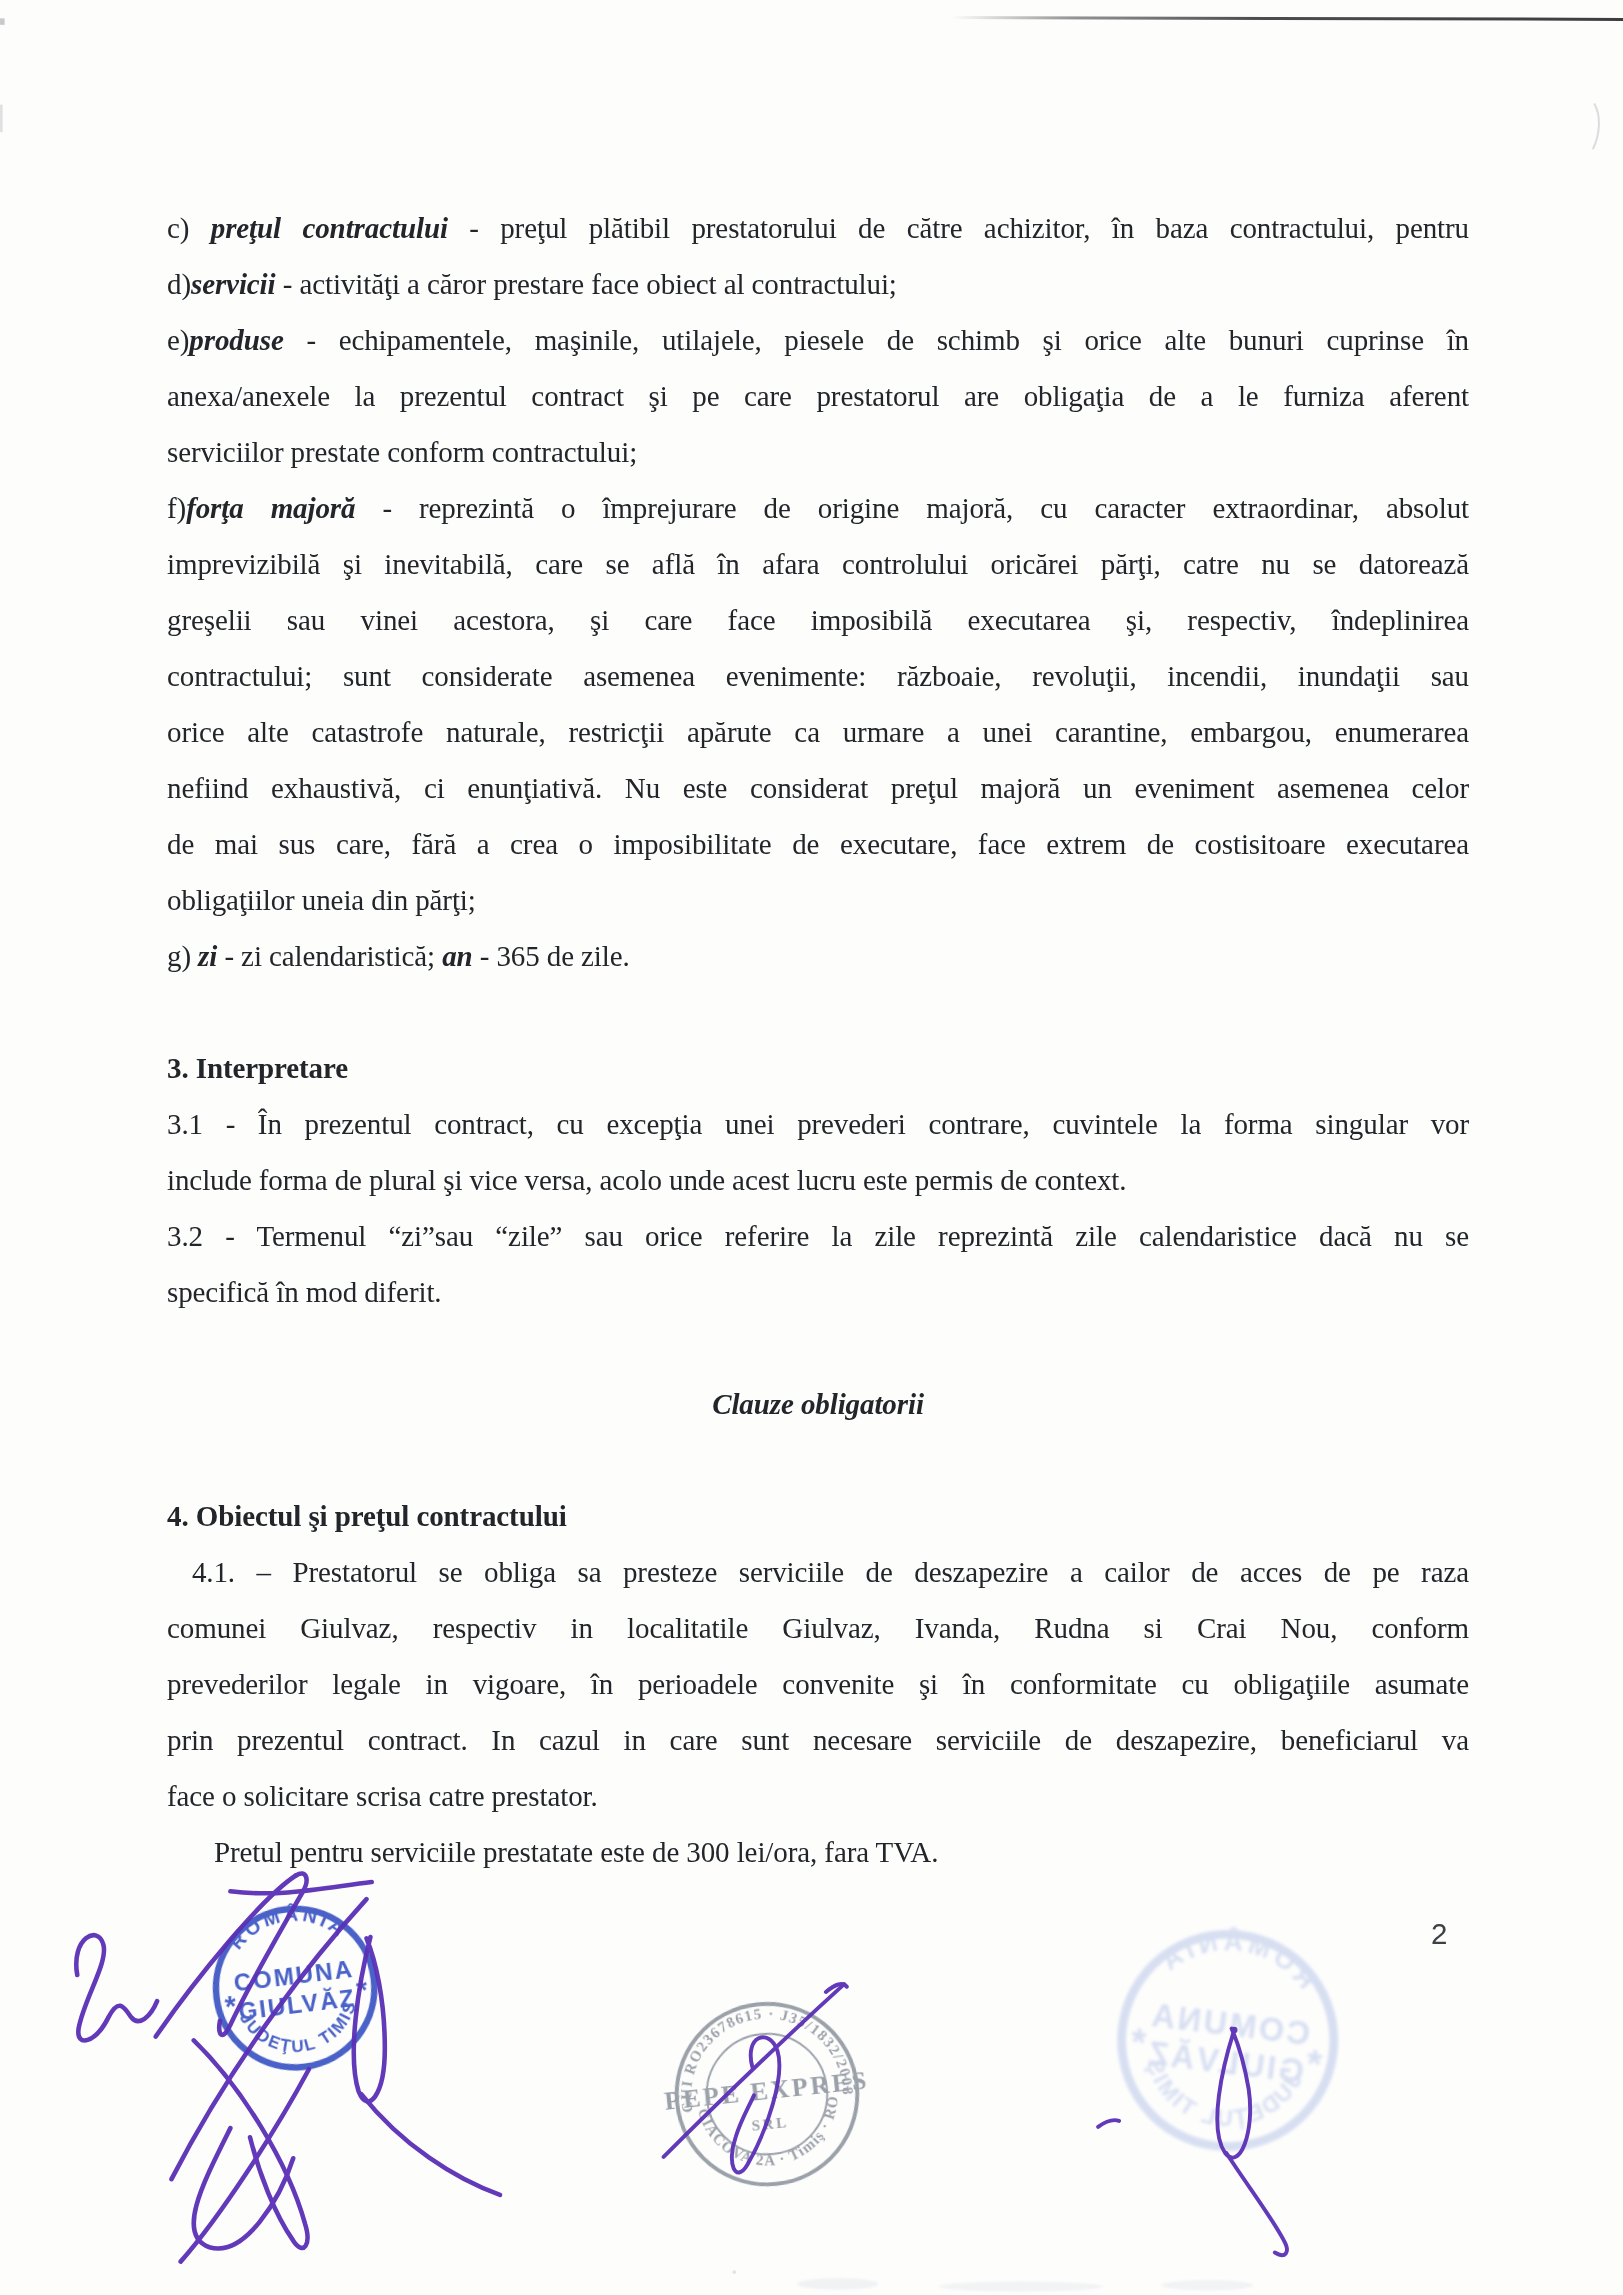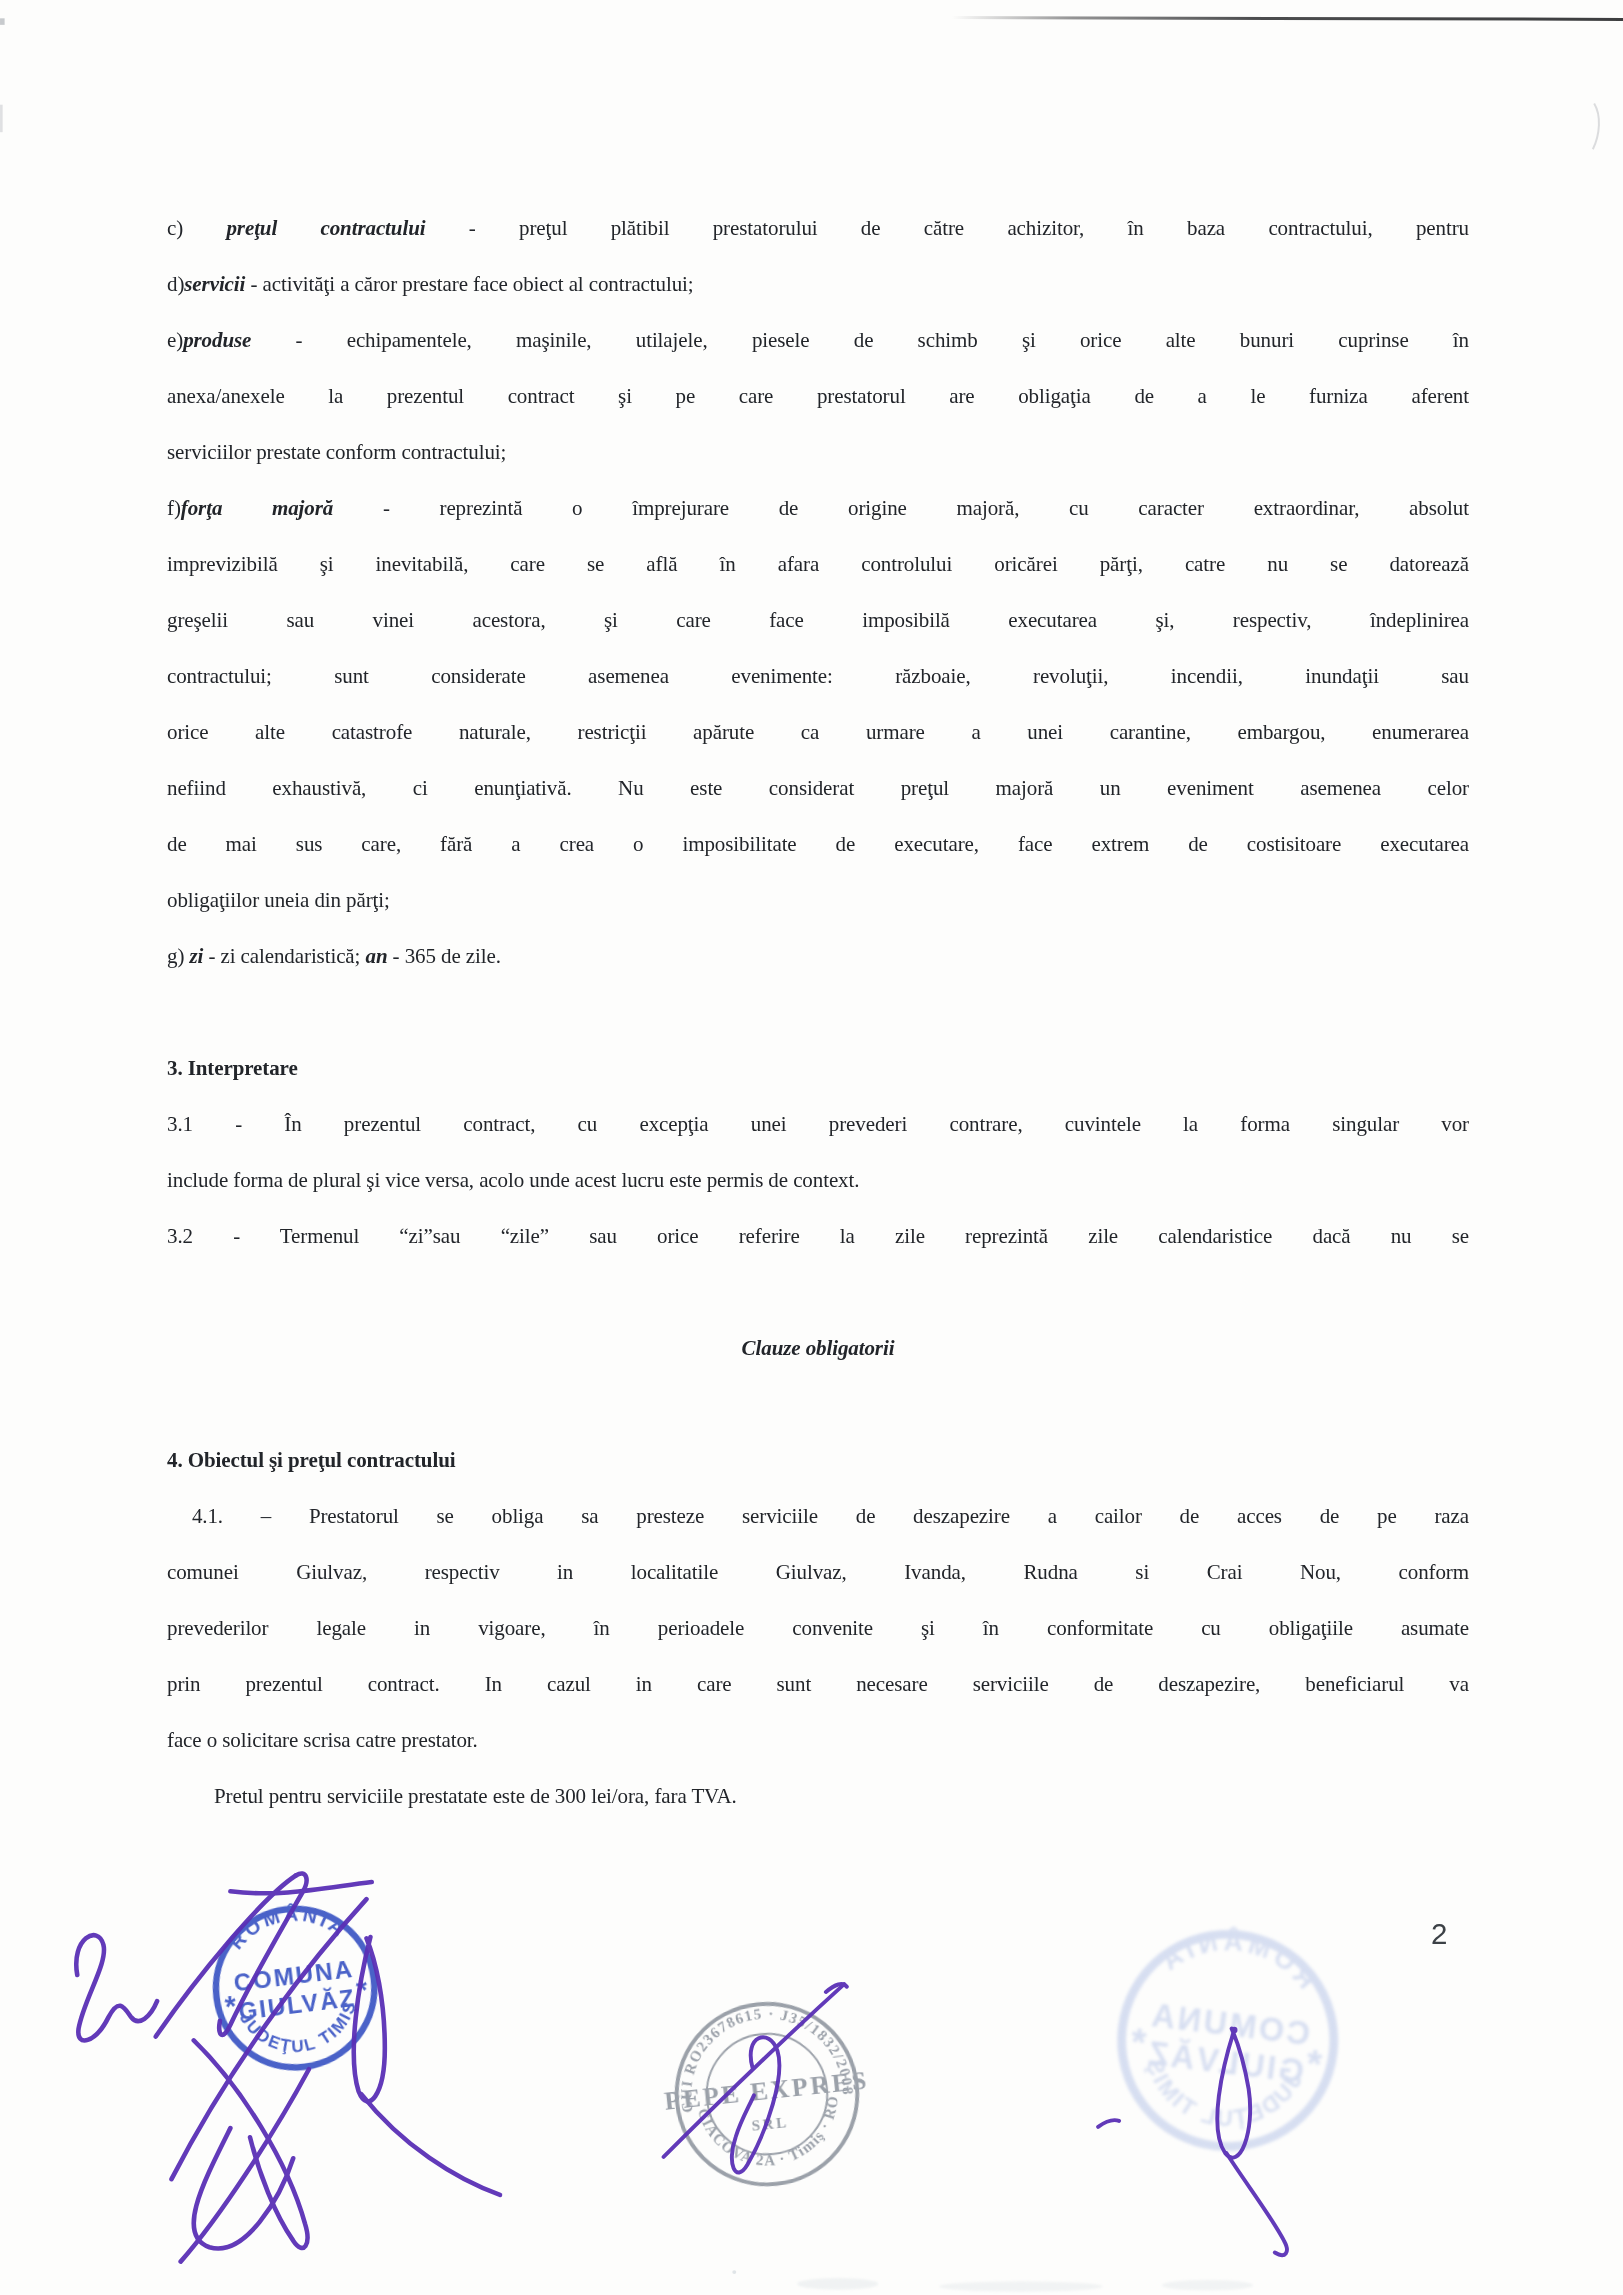--- a/index.html
+++ b/index.html
@@ -9,21 +9,21 @@
     background:#fdfdfc;
     overflow:hidden;
     font-family:"Liberation Serif","DejaVu Serif",serif;
     color:#22252a;
   }
   
   .doc-body{
     position:absolute;
     left:0;top:0;right:0;
     padding:200px 154px 0 167px;
-    font-size:21px;
+    font-size:29px;
     line-height:56px;
     letter-spacing:-0.1px;
   }
   .para{margin:0;}
   .para.gap{margin-top:56px;}
   .line{
     text-align:justify;
     text-align-last:justify;
     min-height:56px;
   }
@@ -83,20 +83,21 @@
       </div>
       <div class="para heading gap">
         <div class="line last"><span>3. Interpretare</span></div>
       </div>
       <div class="para body">
         <div class="line"><span>3.1 - În prezentul contract, cu excepţia unei prevederi contrare, cuvintele la forma singular vor</span></div>
         <div class="line last"><span>include forma de plural şi vice versa, acolo unde acest lucru este permis de context.</span></div>
       </div>
       <div class="para body">
         <div class="line"><span>3.2 - Termenul “zi”sau “zile” sau orice referire la zile reprezintă zile calendaristice dacă nu se</span></div>
+        <div class="line last"><span>specifică în mod diferit.</span></div>
       </div>
       <div class="para heading-centered gap">
         <div class="line last"><span>Clauze obligatorii</span></div>
       </div>
       <div class="para heading gap">
         <div class="line last"><span>4. Obiectul şi preţul contractului</span></div>
       </div>
       <div class="para body">
         <div class="line indent-sm"><span>4.1. – Prestatorul se obliga sa presteze serviciile de deszapezire a cailor de acces de pe raza</span></div>
         <div class="line"><span>comunei Giulvaz, respectiv in localitatile Giulvaz, Ivanda, Rudna si Crai Nou, conform</span></div>

